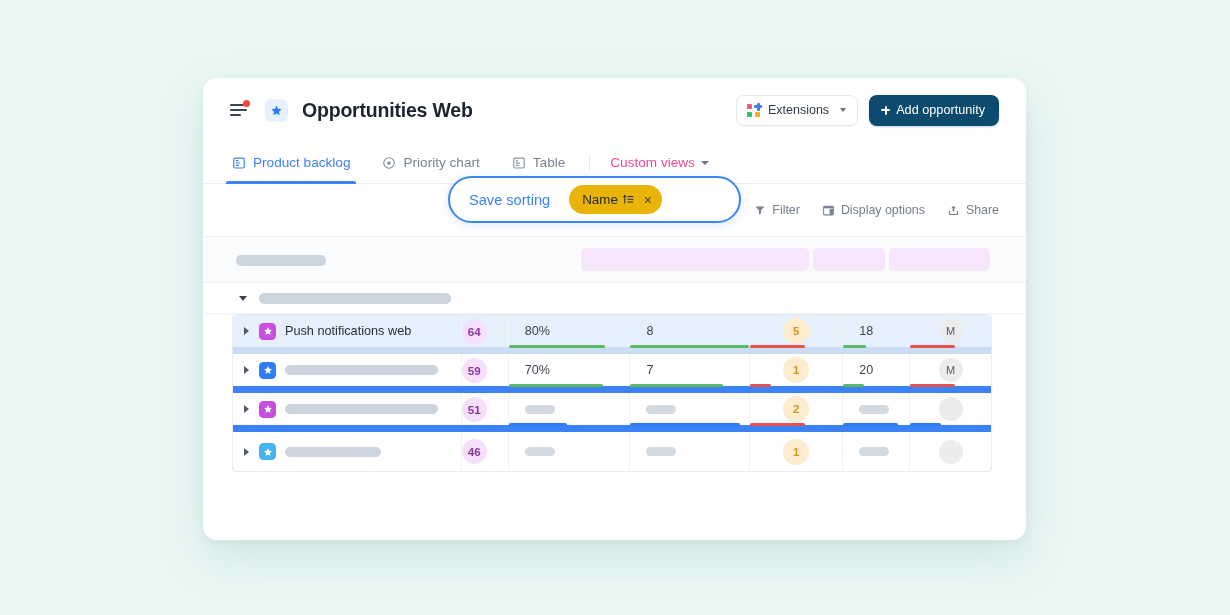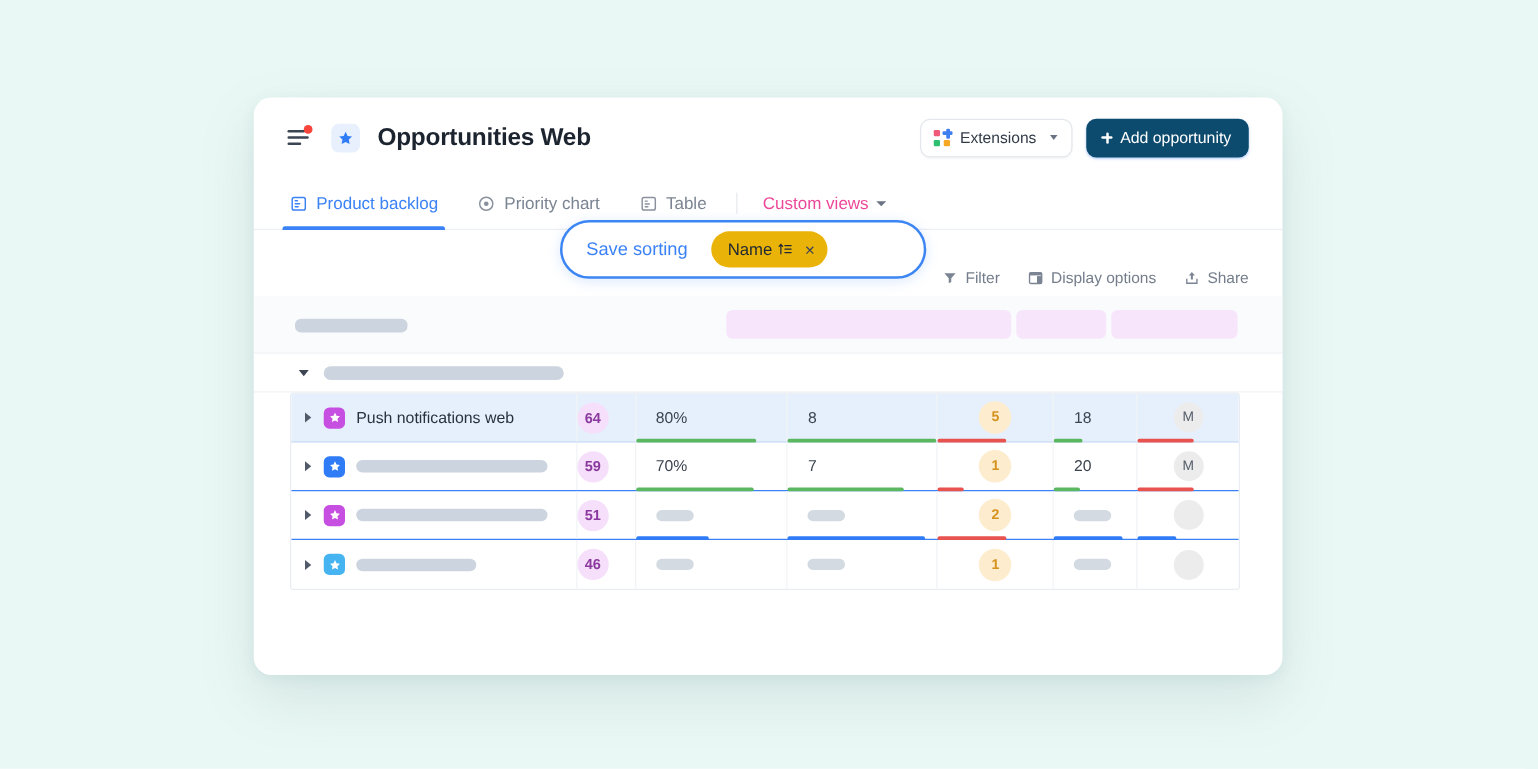--- a/index.html
+++ b/index.html
@@ -105,21 +105,21 @@
     width: 1px; height: 17px; background: #e6e9ee; margin: 0 20px 0 -6px; flex:none;
   }
   .tab-cv { display: flex; align-items: center; gap: 6px; font-size: 13.6px; color: #ec4899; cursor: pointer; }
   .chev-dn {
     width: 0; height: 0; border-left: 4px solid transparent; border-right: 4px solid transparent;
     border-top: 4.8px solid #6b7483;
   }
 
   
   .toolbar {
-    position: absolute; left: 0; top: 118px; width: 100%; height: 53px;
+    position: absolute; left: 0; top: 106px; width: 100%; height: 53px;
     display: flex; align-items: center; justify-content: flex-end; padding: 0 27px;
     border-bottom: 1px solid #eceff3;
   }
   .tb-item {
     display: flex; align-items: center; gap: 6px;
     font-size: 12.4px; color: #747d8b; cursor: pointer; margin-left: 22px;
     white-space: nowrap;
   }
   .tb-item svg { display:block; flex:none; }
 
@@ -169,21 +169,21 @@
 
   
   .tbl {
     position: absolute; left: 29px; top: 236px;
     width: 760px;
     border: 1px solid #e9edf2;
     border-radius: 3px;
     overflow: hidden;
     background: #fff;
   }
-  .trow { display: flex; height: 39px; position: relative; border-bottom: 1px solid #3b82f6; }
+  .trow { display: flex; height: 39px; position: relative; border-bottom: 7px solid #3b82f6; }
   .trow:last-child { border-bottom: none; }
   .trow.sel { background: #e6f0fd; border-bottom-color: #cadcf6; }
   .trow.sel:before {
     content:""; position:absolute; left:0; top:-1px; right:0; height:1px; background:#cadcf6;
   }
   .tcell { position: relative; display: flex; align-items: center; border-right: 1px solid #f1f3f6; }
   .tcell:last-child { border-right: none; }
   .c-name   { width: 229px; padding-left: 11px; gap: 9px; }
   .c-score  { width: 47px; justify-content: flex-start; }
   .c-pct    { width: 122px; padding-left: 16px; }

